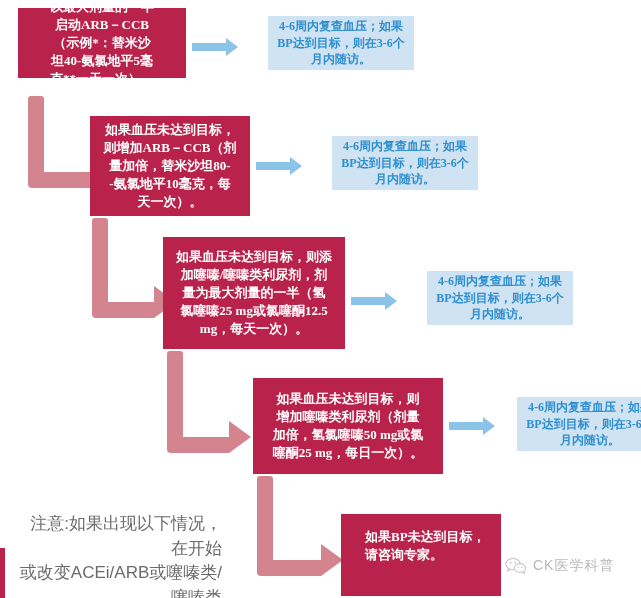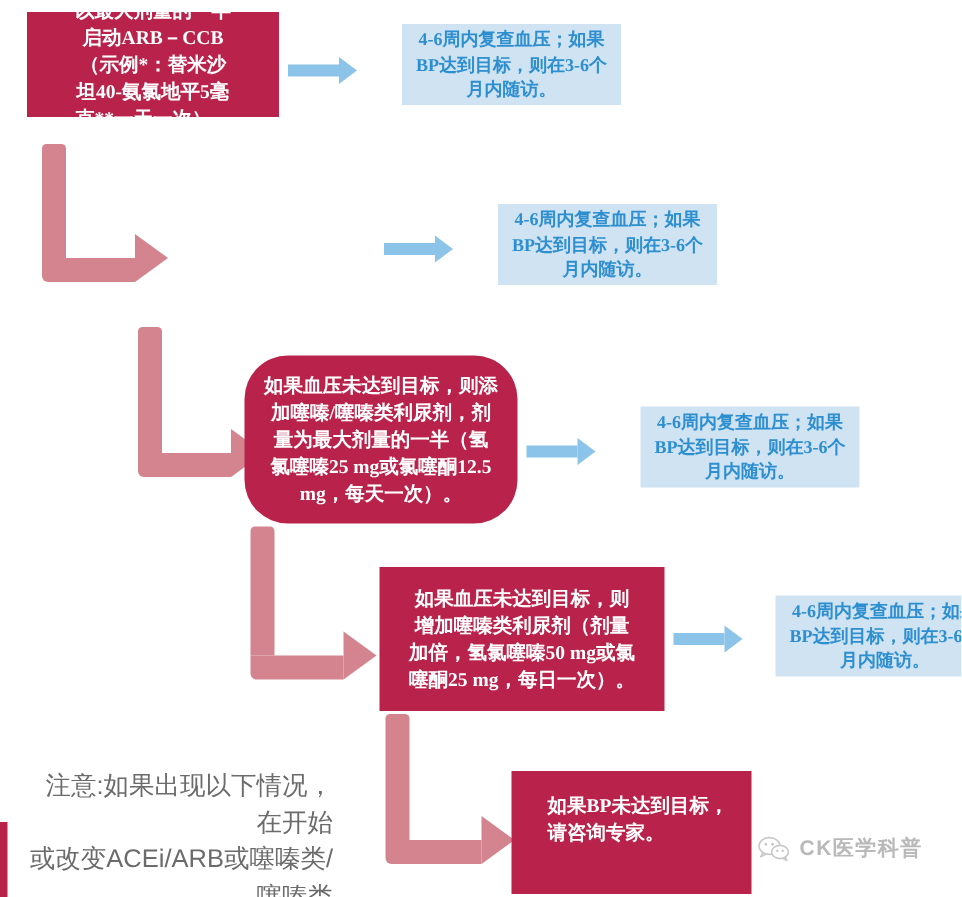--- a/index.html
+++ b/index.html
@@ -119,21 +119,20 @@
   
   .watermark {
     position: absolute;
     display: flex;
     align-items: center;
     gap: 6px;
     color: #b9b9b9;
     font-size: 14px;
     font-family: "Liberation Sans", sans-serif;
     letter-spacing: 1px;
-    font-weight: bold;
   }
   .watermark svg { display: block; }
 
   .edge-bar {
     position: absolute;
     background: #b9224a;
   }
 </style>
 </head>
 <body>
@@ -154,37 +153,42 @@
   <div class="box box-blue" style="left:240px; top:16px; width:146px; height:54px;">4-6周内复查血压；如果
 BP达到目标，则在3-6个
 月内随访。</div>
 
   <div class="elbow" style="left:28px; top:96px; width:84px; height:92px;">
     <div class="v" style="height:76px;"></div>
     <div class="h" style="top:76px; width:62px;"></div>
     <div class="head" style="left:62px; top:60px;"></div>
   </div>
 
+  <div class="box box-red" style="left:90px; top:116px; width:160px; height:100px;">如果血压未达到目标，
+则增加ARB－CCB（剂
+量加倍，替米沙坦80-
+-氨氯地平10毫克，每
+天一次）。</div>
 
   <div class="arrow-blue" style="left:256px; top:157px; width:46px;">
     <div class="shaft" style="width:34px;"></div>
     <div class="head" style="left:34px;"></div>
   </div>
 
   <div class="box box-blue" style="left:304px; top:136px; width:146px; height:54px;">4-6周内复查血压；如果
 BP达到目标，则在3-6个
 月内随访。</div>
 
   <div class="elbow" style="left:92px; top:218px; width:86px; height:100px;">
     <div class="v" style="height:84px;"></div>
     <div class="h" style="top:84px; width:62px;"></div>
     <div class="head" style="left:62px; top:68px;"></div>
   </div>
 
-  <div class="box box-red" style="left:163px; top:237px; width:182px; height:112px;border-radius:29px;">如果血压未达到目标，则添
+  <div class="box box-red" style="left:163px; top:237px; width:182px; height:112px;">如果血压未达到目标，则添
 加噻嗪/噻嗪类利尿剂，剂
 量为最大剂量的一半（氢
 氯噻嗪25 mg或氯噻酮12.5
 mg，每天一次）。</div>
 
   <div class="arrow-blue" style="left:351px; top:292px; width:46px;">
     <div class="shaft" style="width:34px;"></div>
     <div class="head" style="left:34px;"></div>
   </div>
 

